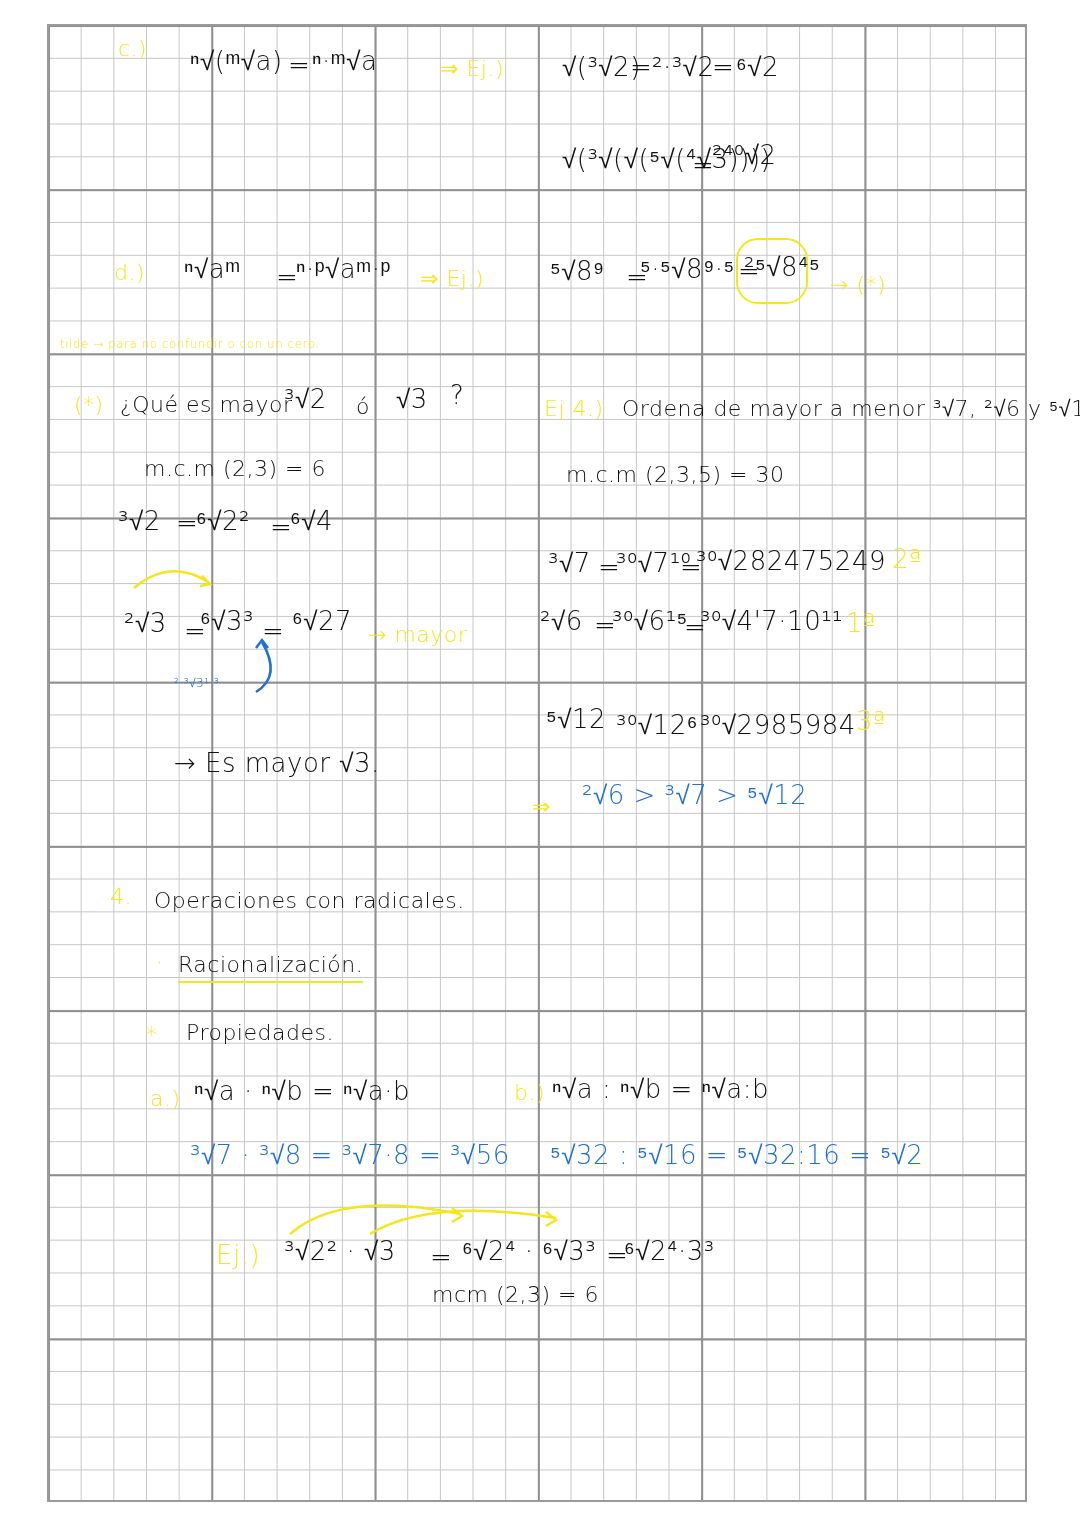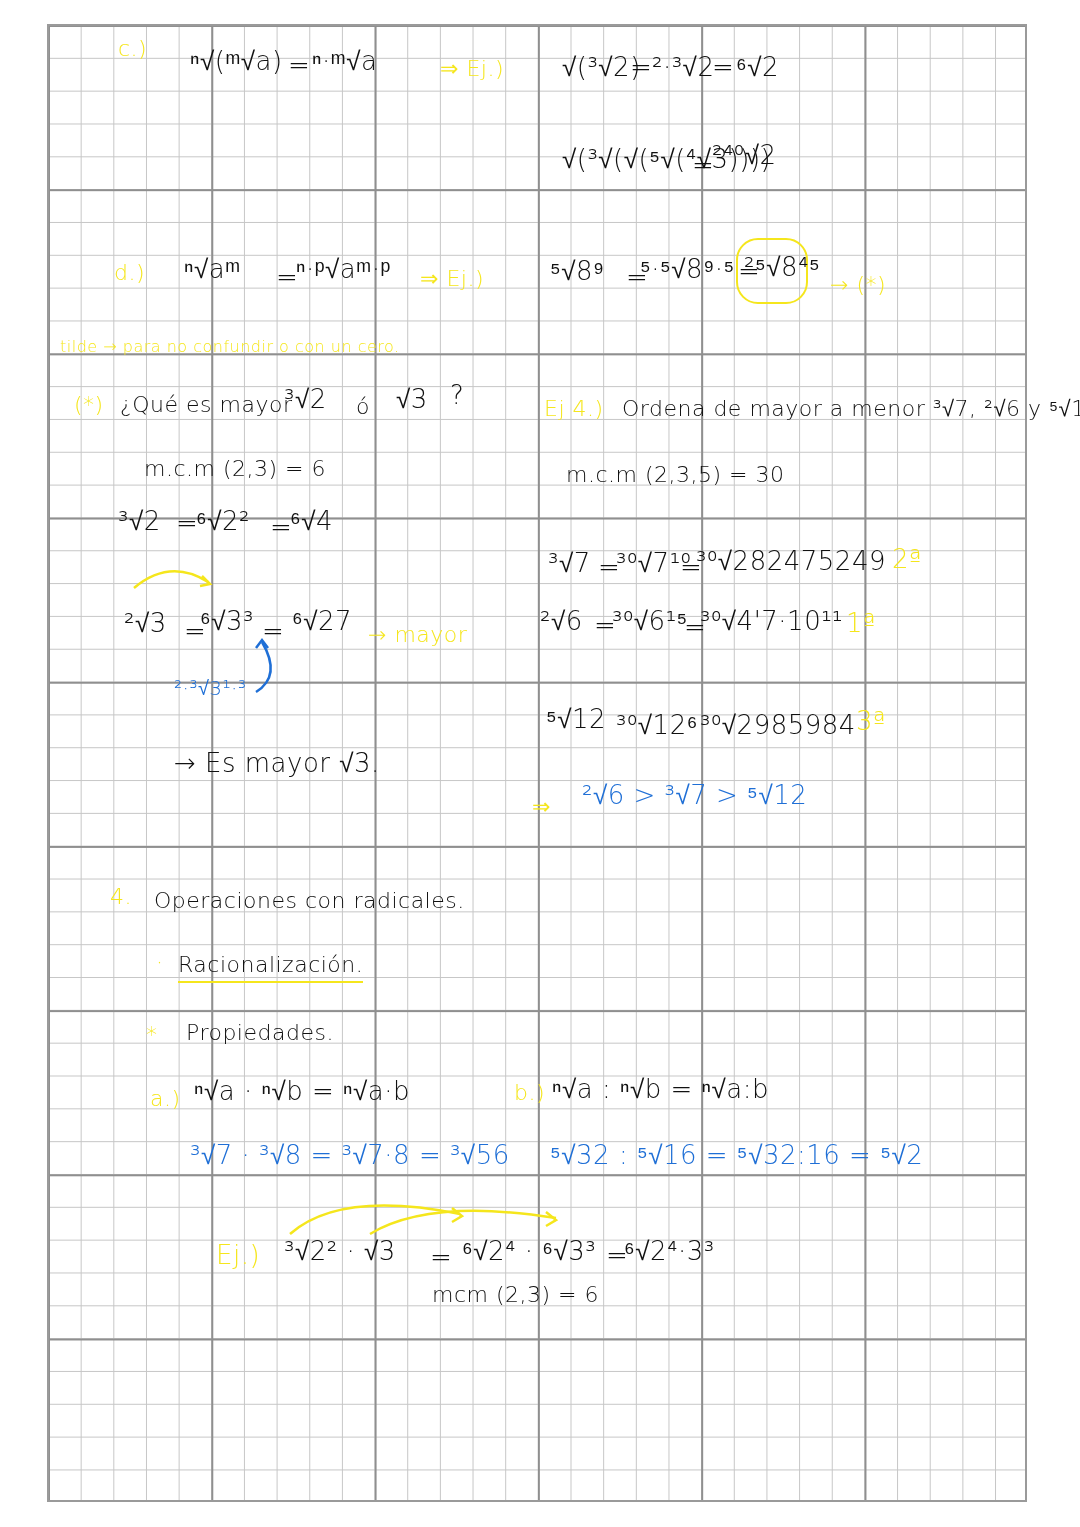--- a/index.html
+++ b/index.html
@@ -14,22 +14,22 @@
             linear-gradient(to right, #c6c6c6 0, #c6c6c6 1px, transparent 1px),
             linear-gradient(to bottom, #c6c6c6 0, #c6c6c6 1px, transparent 1px);
           background-size: 163.3px 164.2px, 163.3px 164.2px, 32.66px 32.84px, 32.66px 32.84px;
           background-position: -1px -1px, -1px -1px, -1px -1px, -1px -1px; }
   .hw { position:absolute; white-space:nowrap; color:#111;
         font-family:"DejaVu Sans", sans-serif; font-weight:300; letter-spacing:0.5px; }
   .y { color:#f5e61c; }
   .b { color:#1f6fd6; }
   .lg { font-size:26px; }
   .md { font-size:22px; }
-  .sm { font-size:20px; }
-  .xs { font-size:16px; }
+  .sm { font-size:12px; }
+  .xs { font-size:12px; }
   .circle { display:inline-block; border:2px solid #f5e61c; border-radius:50%; }
   .underline-y { border-bottom:2px solid #f5e61c; padding-bottom:4px; }
   svg.arc { position:absolute; overflow:visible; }
 </style>
 </head>
 <body>
 
 <div class="page"></div>
 
 <div class="hw y md" style="left:118px;top:36px;">c.)</div>

